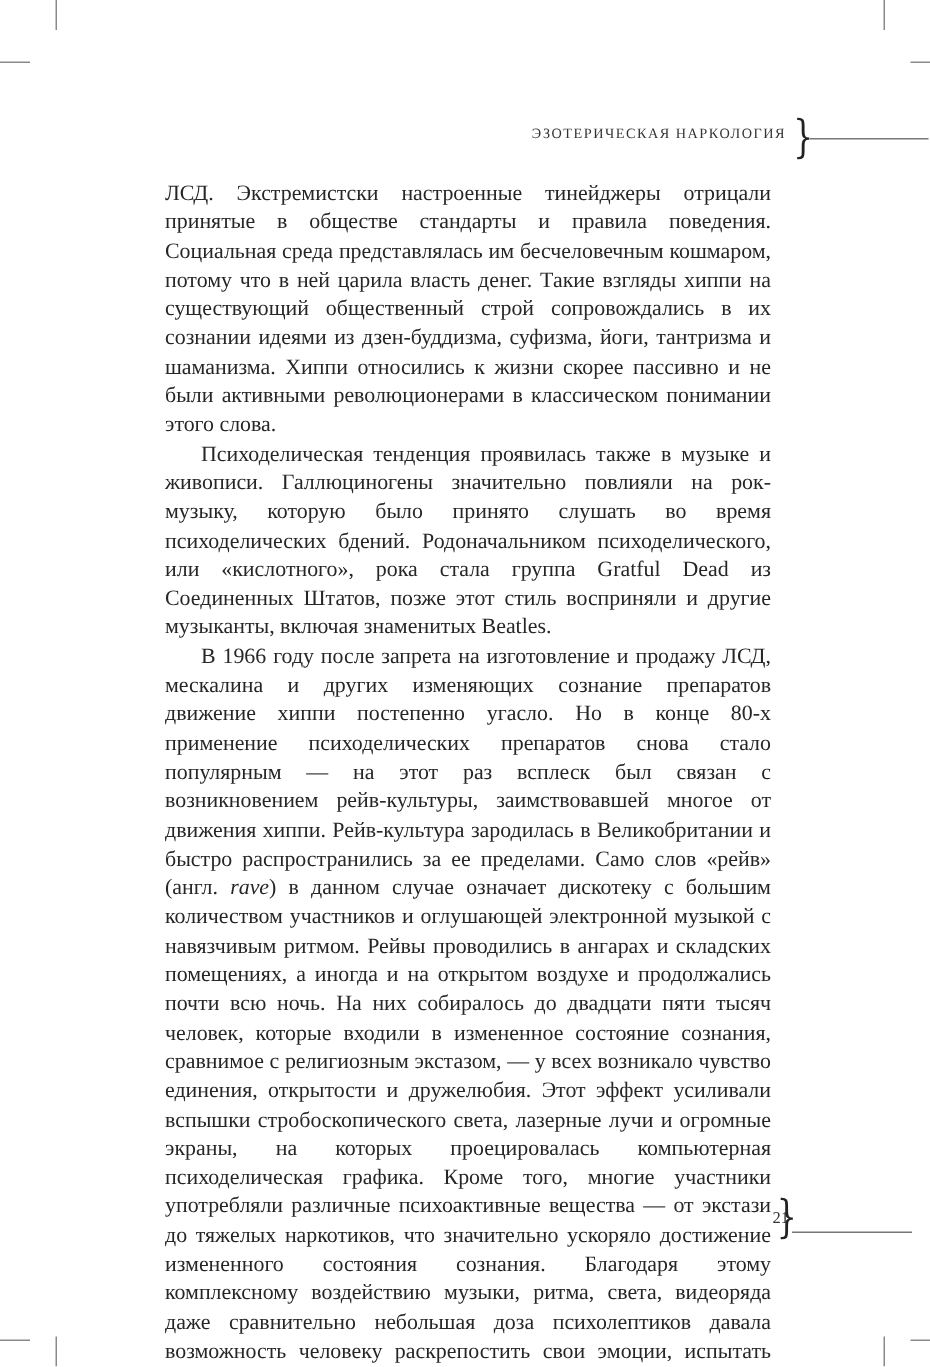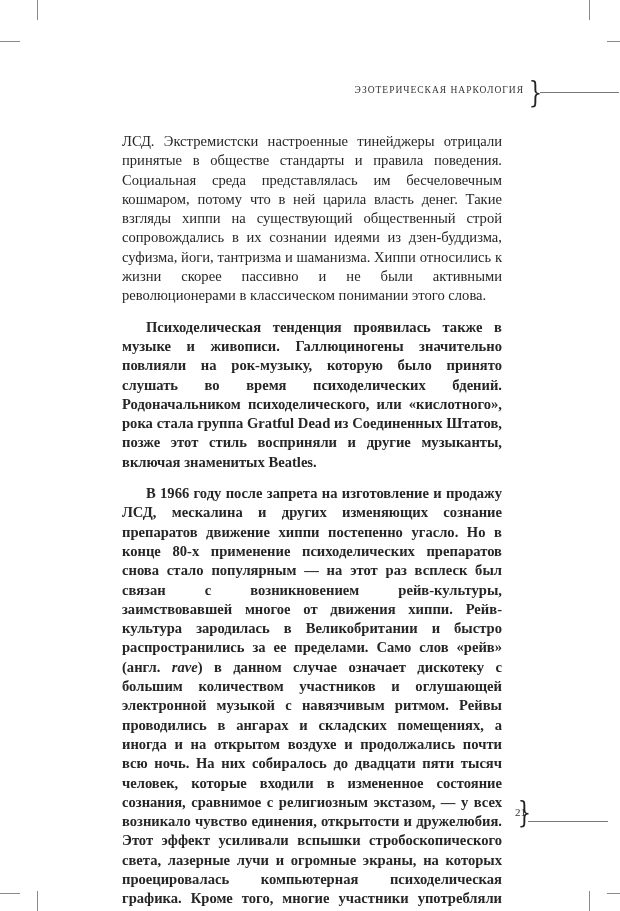--- a/index.html
+++ b/index.html
@@ -14,22 +14,22 @@
     .brace {
       position: absolute; font-family: "DejaVu Serif", serif; color: #222;
       font-size: 30px; line-height: 30px; transform: scaleX(0.7);
     }
     .rule { position: absolute; height: 1px; background: #777; }
     .body-text {
       position: absolute; left: 110px; top: 120px; width: 404px;
       font-family: "Liberation Serif", serif; font-size: 14.6px; line-height: 19.3px;
       color: #262626; text-align: justify; hyphens: manual;
     }
-    .body-text p { margin: 12px; }
-    .body-text p.indent { text-indent: 24px; font-weight: bold; }
+    .body-text p { margin: 0; }
+    .body-text p.indent { text-indent: 24px; }
     .page-num {
       position: absolute; top: 806px; left: 490px;
       font-family: "Liberation Serif", serif; font-size: 11px; color: #333; margin-left: 25px;
     }
   </style>
 </head>
 <body>
 
 <div class="crop" style="left:37px;top:0;width:1px;height:20px;"></div>
 <div class="crop" style="left:0;top:41px;width:20px;height:1px;"></div>

